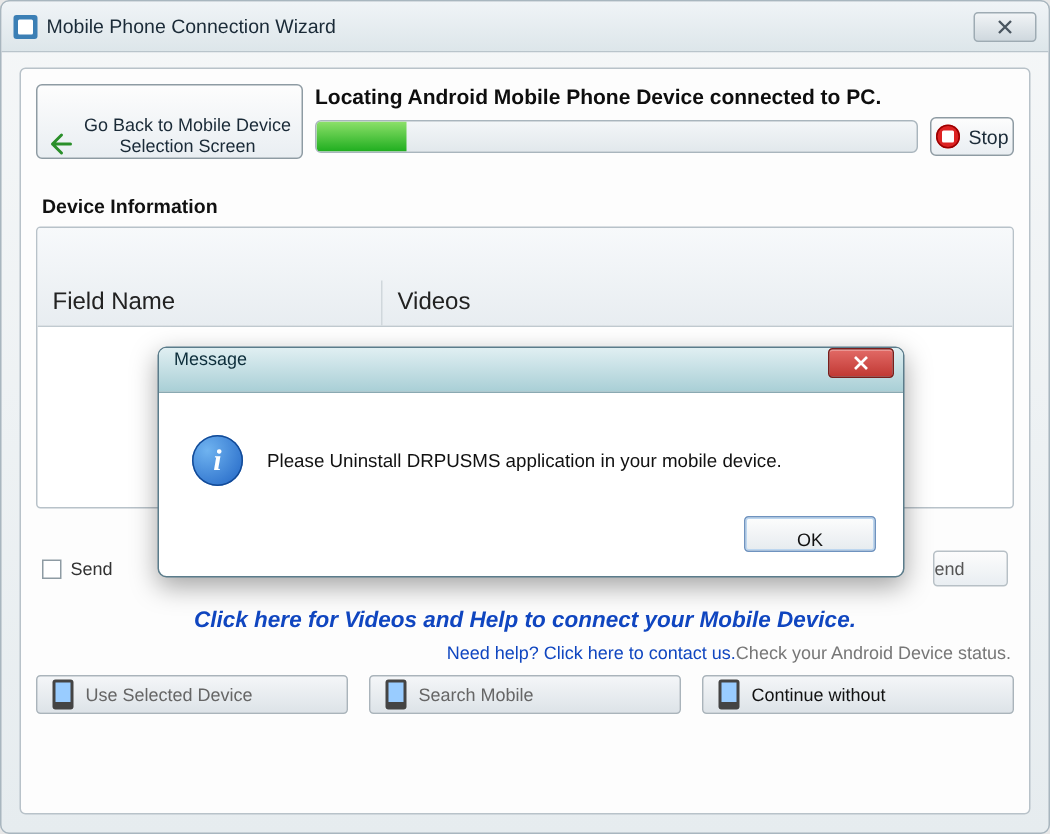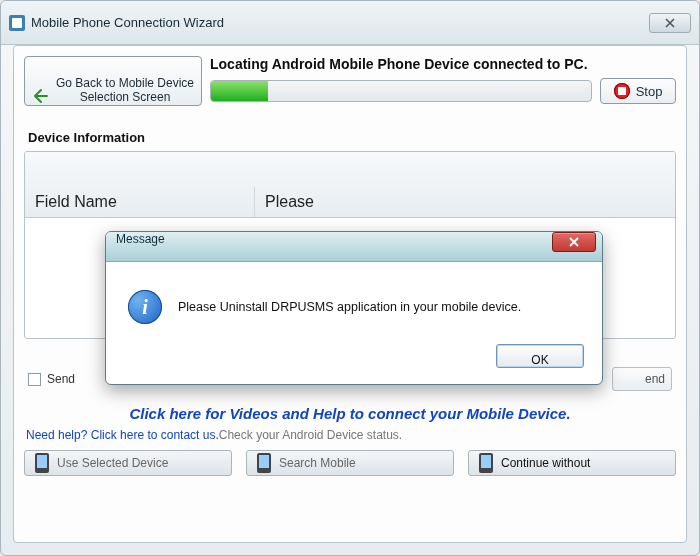--- a/index.html
+++ b/index.html
@@ -13,21 +13,21 @@
   }
   .window {
     position: relative;
     width: 700px;
     height: 556px;
     background: linear-gradient(#f5f7f8, #e6ecef);
     border: 1px solid #a8b6bf;
     border-radius: 6px;
   }
   .titlebar {
-    height: 44px;
+    height: 34px;
     display: flex;
     align-items: center;
     padding: 0 8px;
     background: linear-gradient(#f0f4f7, #dde6ea);
     border-bottom: 1px solid #b9c4cb;
     border-radius: 6px 6px 0 0;
   }
   .titlebar .app-icon {
     width: 16px; height: 16px;
     margin-right: 6px;
@@ -91,21 +91,21 @@
     background: linear-gradient(#f3f6f8,#e2e8ec);
     border:1px solid #a9b5bd;
     border-radius:4px; overflow:hidden;
   }
   .progress-inner {
     height:100%;
     width:15%;
     background: linear-gradient(#8de06a,#1fae1f);
   }
   .stop-btn {
-    width:76px; height:26px;
+    width:56px; height:26px;
     background: linear-gradient(#fdfdfd,#e9eef2);
     border:1px solid #8e9ba3; border-radius:4px;
     display:flex; align-items:center; justify-content:center; gap:6px;
     font-size:13px; color:#1a2a37; cursor:default;
   }
   .stop-icon {
     width:16px;height:16px;border-radius:50%;
     background:#d22; position:relative;
     box-shadow: inset 0 0 0 1px #900;
   }
@@ -142,35 +142,35 @@
     margin-top: 28px;
     display:flex; align-items:center; gap:6px;
     padding:0 4px;
     color:#333;
   }
   .checkbox {
     width:13px;height:13px;border:1px solid #8e9ba3;background:#fff;
   }
   .send-tail {
     margin-left:auto;
-    width:60px; height:24px;
+    width:50px; height:24px;
     border:1px solid #b7c0c6; border-radius:3px;
     background:linear-gradient(#fcfcfc,#e9eef2);
-    display:flex; align-items:center; justify-content:flex-end;
+    display:flex; align-items:center; 
     padding-right:6px; color:#555;
   }
   .help-link {
     display:block; text-align:center;
     margin-top: 14px;
     color:#1046c0; font-weight:bold; font-size:15px;
     text-decoration:none;
     font-style: italic;
   }
   .bottomrow {
-    display:flex; justify-content:flex-start;
+    display:flex; justify-content:flex-end;
     margin-top:6px; font-size:12px;
     padding:0 2px;
   }
   .contact { color:#1046c0; text-decoration:none; }
   .checkstatus { color:#777; }
   .btnbar {
     display:flex; gap:14px; margin-top:8px;
   }
   .bigbtn {
     flex:1; height:26px;
@@ -276,21 +276,21 @@
             <span>Stop</span>
           </div>
         </div>
       </div>
     </div>
 
     <div class="section-label">Device Information</div>
     <div class="table-frame">
       <div class="thead">
         <div class="th col1">Field Name</div>
-        <div class="th col2">Please</div>
+        <div class="th col2">Videos</div>
       </div>
     </div>
 
     <div class="send-row">
       <div class="checkbox"></div>
       <span>Send</span>
       <div class="send-tail">
           <span>end</span>
         </div>
     </div>

